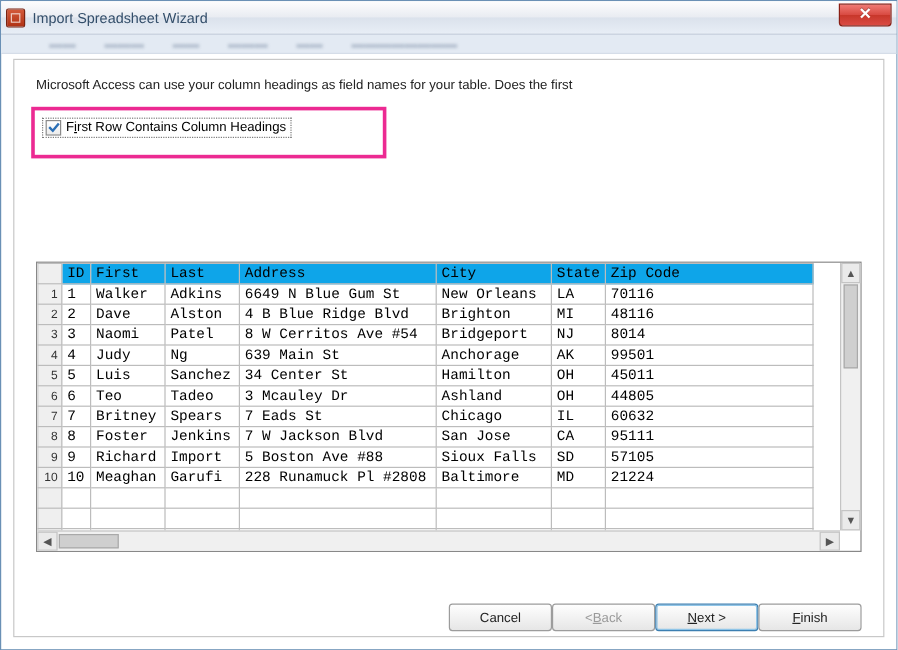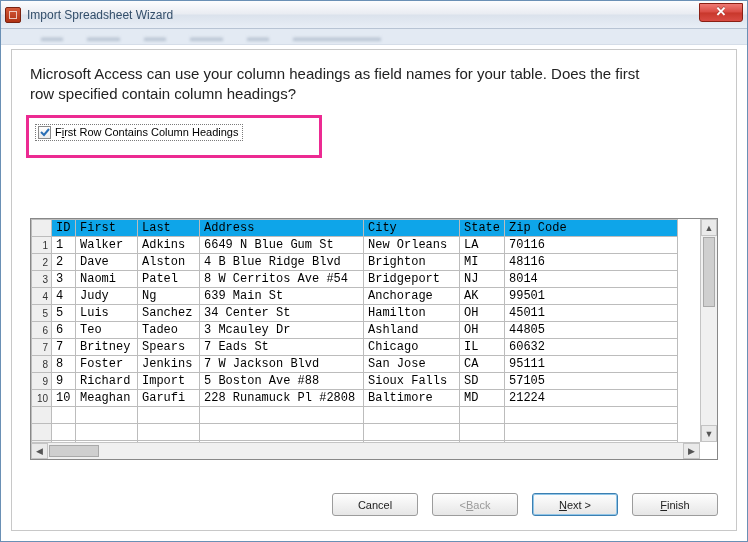--- a/index.html
+++ b/index.html
@@ -79,21 +79,21 @@
   .content {
     position: absolute;
     left: 10px; right: 10px; top: 48px; bottom: 10px;
     background: #fff;
     border: 1px solid #c8c8c8;
   }
   .instructions {
     padding: 14px 18px 6px 18px;
     color: #222;
     line-height: 1.35;
-    font-size: 15px;
+    font-size: 11px;
   }
   .checkbox-highlight {
     margin: 4px 14px 8px 14px;
     border: 3px solid #ec2a92;
     padding: 6px 19px 14px 6px;
     width: 296px;
   }
   .cb-row {
     display: flex;
     align-items: center;
@@ -189,22 +189,22 @@
   .col-id{width:24px;}
   .col-first{width:62px;}
   .col-last{width:62px;}
   .col-addr{width:164px;}
   .col-city{width:96px;}
   .col-state{width:44px;}
   .col-zip{width:173px;}
 
   .button-row {
     position:absolute;
-    right: 18px; bottom: 14px;
-    display:flex; gap:14px;
+    right: 18px; bottom: 4px;
+    display:flex; gap:0;
   }
   .btn {
     min-width: 86px;
     height: 23px;
     border: 1px solid #9c9c9c;
     background: linear-gradient(#fefefe,#e6e6e6);
     border-radius: 3px;
     font-size: 11px;
     display:flex; align-items:center; justify-content:center;
     color:#222;
@@ -236,21 +236,20 @@
       <span>▬▬</span>
       <span>▬▬▬</span>
       <span>▬▬</span>
       <span>▬▬▬▬▬▬▬▬</span>
   </div>
 
   <div class="content">
 
     <div class="instructions">
       <div>Microsoft Access can use your column headings as field names for your table. Does the first</div>
-      <div>row specified contain column headings?</div>
     </div>
 
     <div class="checkbox-highlight">
       <label class="cb-row">
         <span class="cb">
           <svg viewBox="0 0 10 10">
               <path d="M1 5 L4 8 L9 2" stroke="#2b6fb5" stroke-width="2" fill="none"></path>
             </svg>
         </span>
         <span class="cb-label"><span>F</span><span class="hot">i</span><span>rst Row Contains Column Headings</span></span>

